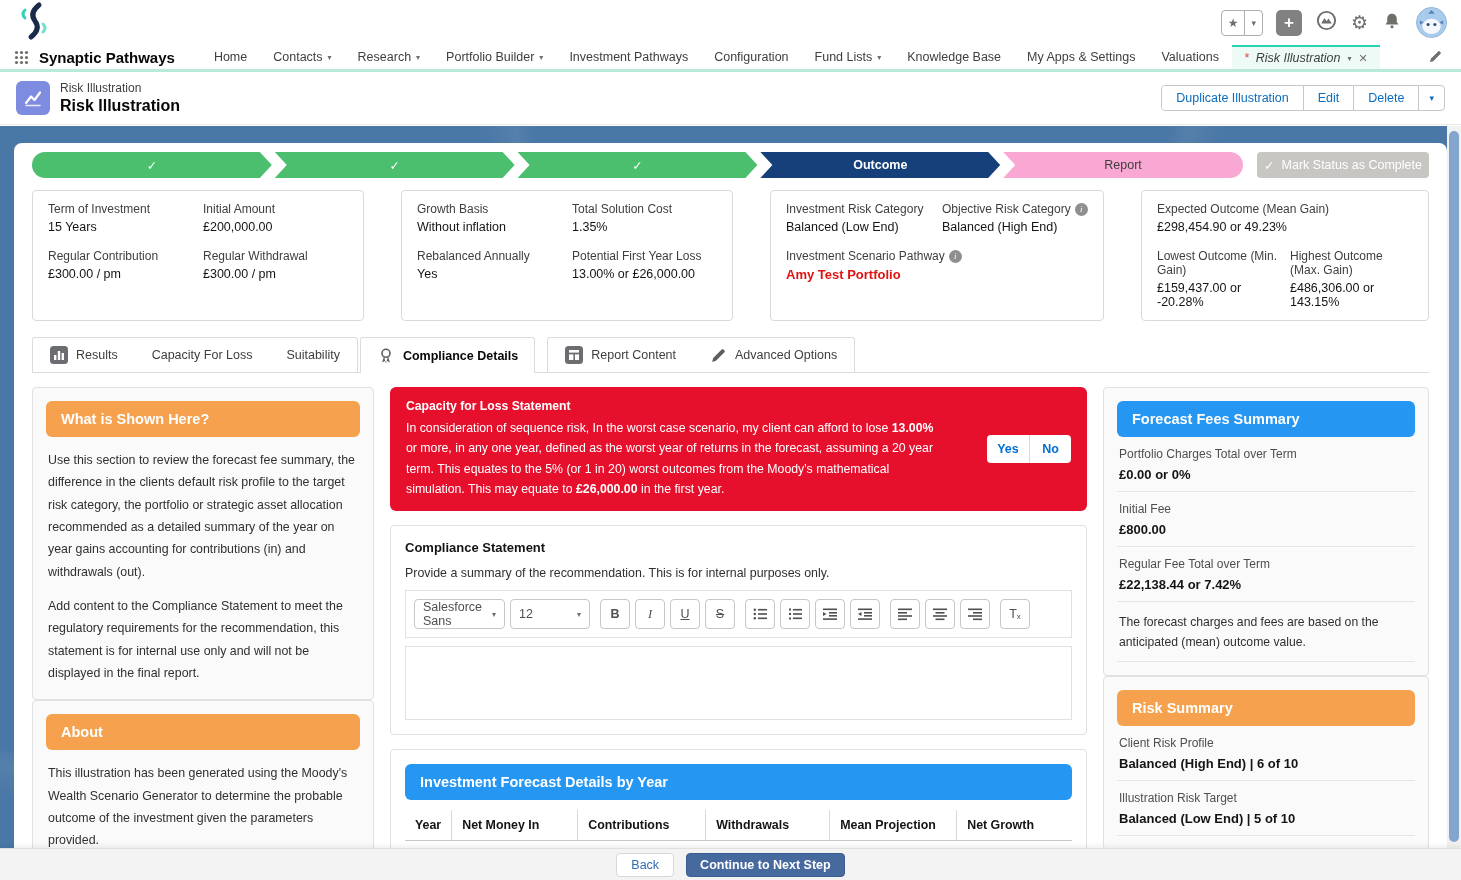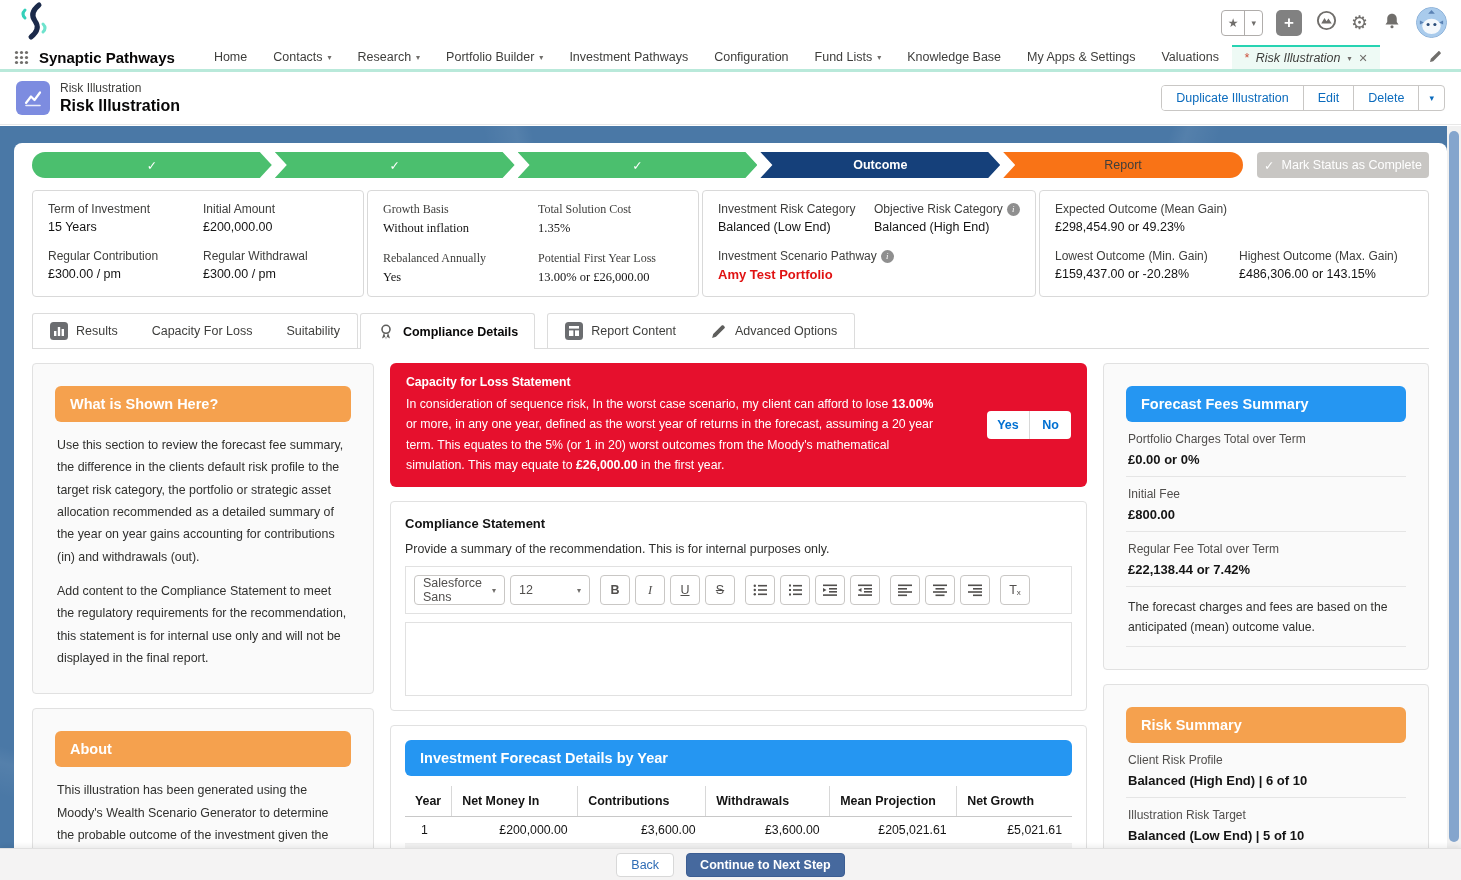--- a/index.html
+++ b/index.html
@@ -57,48 +57,48 @@
 
   
   .progress-row{display:flex;align-items:center;margin:4px 6px 12px;}
   .path{flex:1;display:flex;gap:3px;}
   .step{flex:1;height:26px;display:flex;align-items:center;justify-content:center;font-size:12.5px;color:#fff;
         clip-path:polygon(0 0,calc(100% - 12px) 0,100% 50%,calc(100% - 12px) 100%,0 100%,12px 50%);}
   .step:first-child{clip-path:polygon(0 0,calc(100% - 12px) 0,100% 50%,calc(100% - 12px) 100%,0 100%);border-radius:13px 0 0 13px;}
   .step.upcoming:last-child{clip-path:polygon(0 0,100% 0,100% 100%,0 100%,12px 50%);border-radius:0 13px 13px 0;}
   .step.complete{background:#4bbf6e;}
   .step.current{background:#15407a;font-weight:bold;}
-  .step.upcoming{background:#f97316;color:#3e3e3c;}
+  .step.upcoming{background:#f9a8d4;color:#3e3e3c;}
   .mark-btn{margin-left:14px;width:172px;height:26px;border:none;border-radius:4px;background:#c8c6c3;color:#fff;font-size:12.5px;display:flex;align-items:center;justify-content:center;gap:7px;cursor:pointer;font-family:"Liberation Sans",sans-serif;}
 
   
-  .cards-row{display:flex;gap:3px;margin:0 6px 16px;}
+  .cards-row{display:flex;gap:37px;margin:0 6px 16px;}
   .info-card{border:1px solid #d9d9d9;border-radius:4px;background:#fff;padding:11px 15px;}
-  .info-card.c1{flex:0 0 332px;} .info-card.c2{flex:0 0 332px;font-family:Liberation Serif, serif;} .info-card.c3{flex:0 0 334px;} .info-card.c4{flex:1;}
+  .info-card.c1{flex:0 0 332px;} .info-card.c2{flex:0 0 332px;} .info-card.c3{flex:0 0 334px;} .info-card.c4{flex:1;}
   .field-grid{display:grid;grid-template-columns:1fr 1fr;row-gap:15px;column-gap:10px;}
   .f-label{font-size:12px;color:#3e3e3c;display:flex;align-items:center;gap:4px;}
   .f-value{font-size:12.5px;color:#141414;margin-top:4px;}
   .f-value.red{color:#e01212;font-weight:bold;font-size:13px;}
   .span2{grid-column:span 2;}
   .info-i{width:13px;height:13px;border-radius:50%;background:#8f8f8f;color:#fff;font-size:9px;font-family:"Liberation Serif",serif;display:inline-flex;align-items:center;justify-content:center;font-style:italic;}
 
   
   .tabstrip{margin:0 6px;display:flex;align-items:stretch;height:36px;border-bottom:1px solid #dcdcdc;position:relative;}
   .tab-group{display:flex;border:1px solid #dcdcdc;border-bottom:none;border-radius:3px 3px 0 0;background:#fff;}
   .tab{display:flex;align-items:center;gap:8px;padding:0 17px;font-size:12.5px;color:#3e3e3c;cursor:pointer;white-space:nowrap;}
   .tab-active{display:flex;align-items:center;gap:8px;padding:0 16px;margin:0 2px;background:#fff;border:1px solid #dcdcdc;border-bottom:none;border-radius:3px 3px 0 0;font-size:12.5px;font-weight:bold;color:#080707;position:relative;z-index:2;margin-bottom:-1px;cursor:pointer;}
   .g2{margin-left:10px;}
 
   
   .content-cols{display:flex;gap:16px;margin:14px 6px 0;align-items:flex-start;}
   .col-left{flex:0 0 342px;}
   .col-mid{flex:1;min-width:0;}
   .col-right{flex:0 0 326px;}
 
-  .panel{background:#fafafa;border:1px solid #e1e1e1;border-radius:4px;padding:22px;margin-bottom:14px;}
+  .panel{background:#fafafa;border:1px solid #e1e1e1;border-radius:4px;padding:13px;}
   .panel-hdr{color:#fff;font-weight:bold;font-size:14.5px;padding:10px 15px;border-radius:6px;}
   .hdr-orange{background:#f5a14e;}
   .hdr-blue{background:#2596f2;}
   .panel p.body-text{font-size:12.4px;line-height:1.8;color:#30302e;margin:12px 2px 2px;}
 
   .logos{display:flex;align-items:center;gap:16px;margin:16px 0 4px;}
   .syn-logo{display:flex;align-items:center;gap:4px;}
   .syn-word{font-size:25px;font-weight:bold;color:#1b2a4a;letter-spacing:-0.5px;}
   .moodys{text-align:center;line-height:1;}
   .moodys-1{font-family:"Liberation Serif",serif;font-variant:small-caps;font-weight:bold;font-size:31px;color:#2463ad;letter-spacing:1px;}

